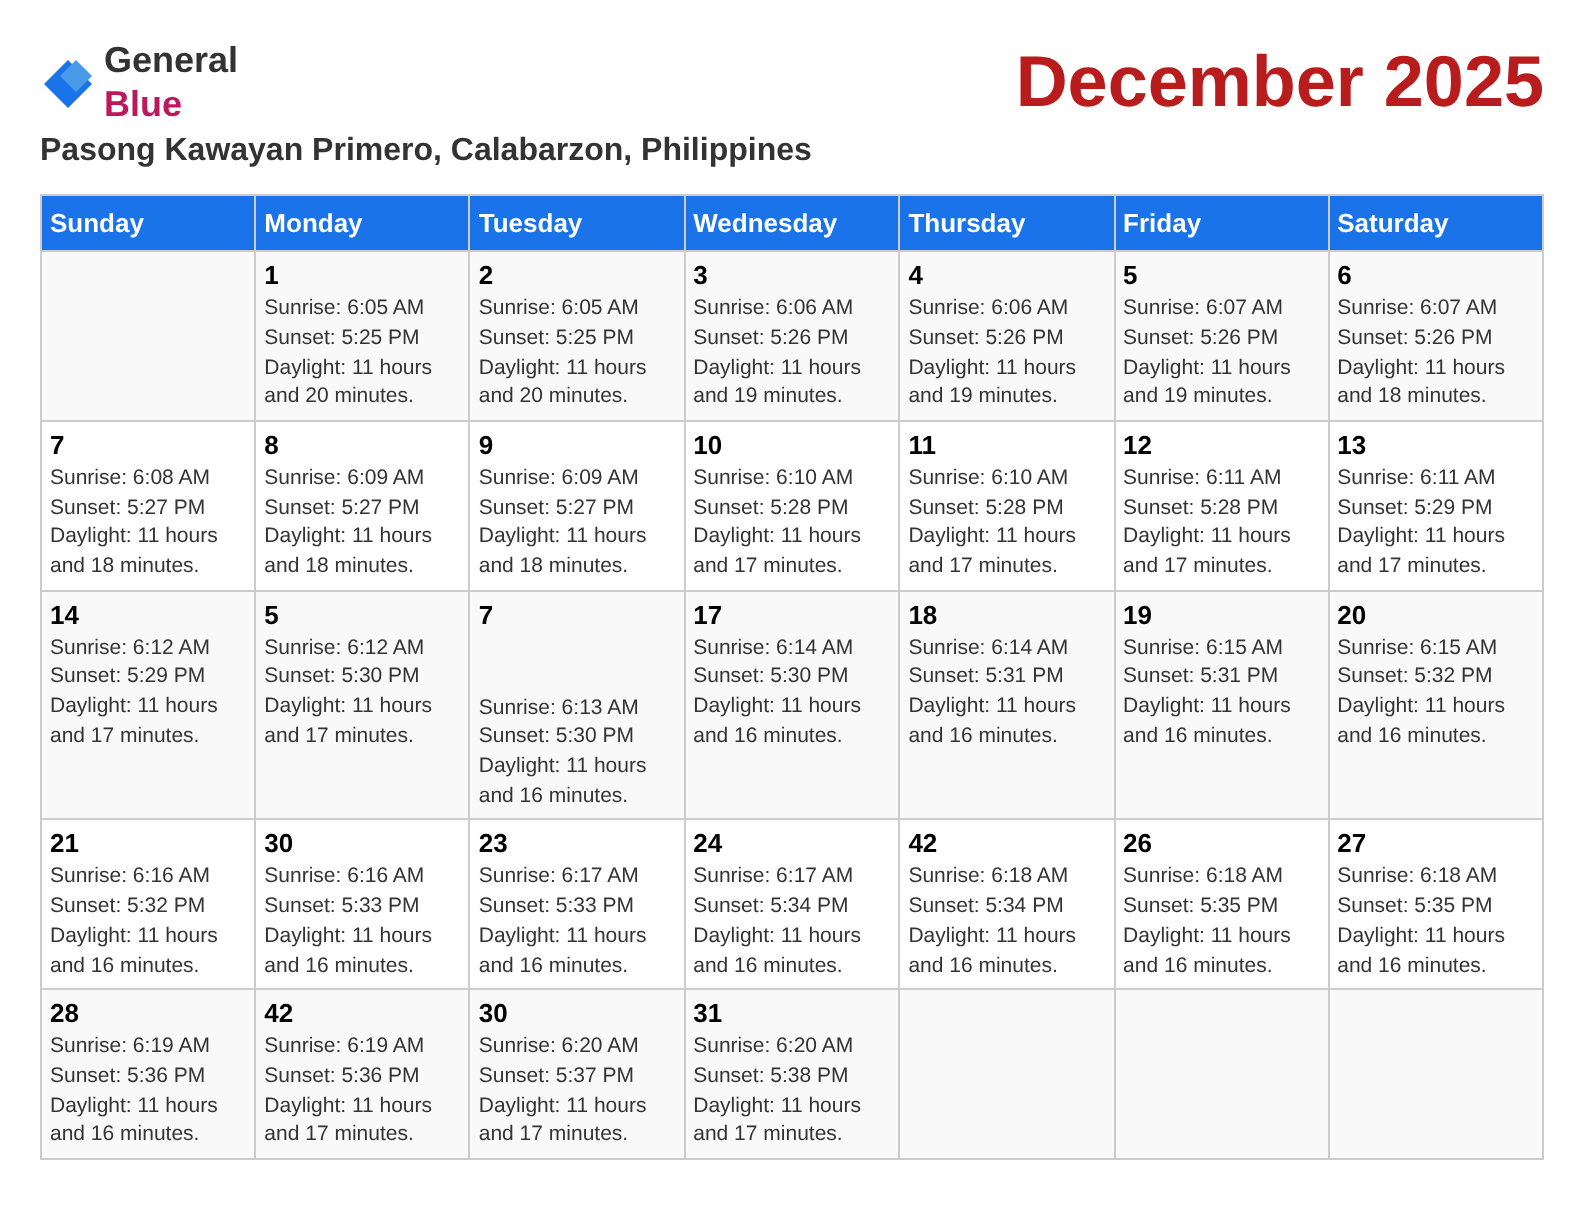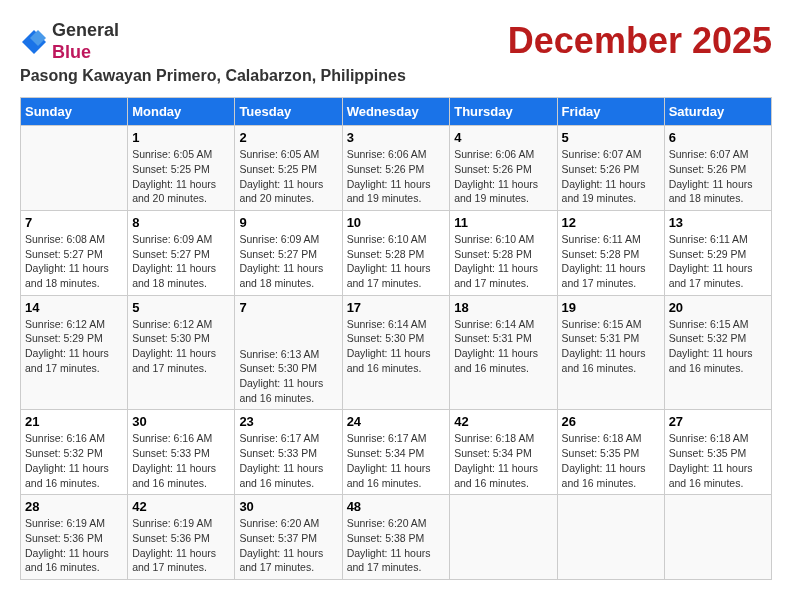--- a/index.html
+++ b/index.html
@@ -332,21 +332,21 @@
 and 17 minutes.</div>
         </td>
         <td>
           <span class="day-num">30</span>
           <div class="day-info" style="white-space: pre-wrap;">Sunrise: 6:20 AM
 Sunset: 5:37 PM
 Daylight: 11 hours
 and 17 minutes.</div>
         </td>
         <td>
-          <span class="day-num">48</span>
+          <span class="day-num">31</span>
           <div class="day-info" style="white-space: pre-wrap;">Sunrise: 6:20 AM
 Sunset: 5:38 PM
 Daylight: 11 hours
 and 17 minutes.</div>
         </td>
         <td class="empty"></td>
         <td class="empty"></td>
         <td class="empty"></td>
       </tr>
     </tbody>

